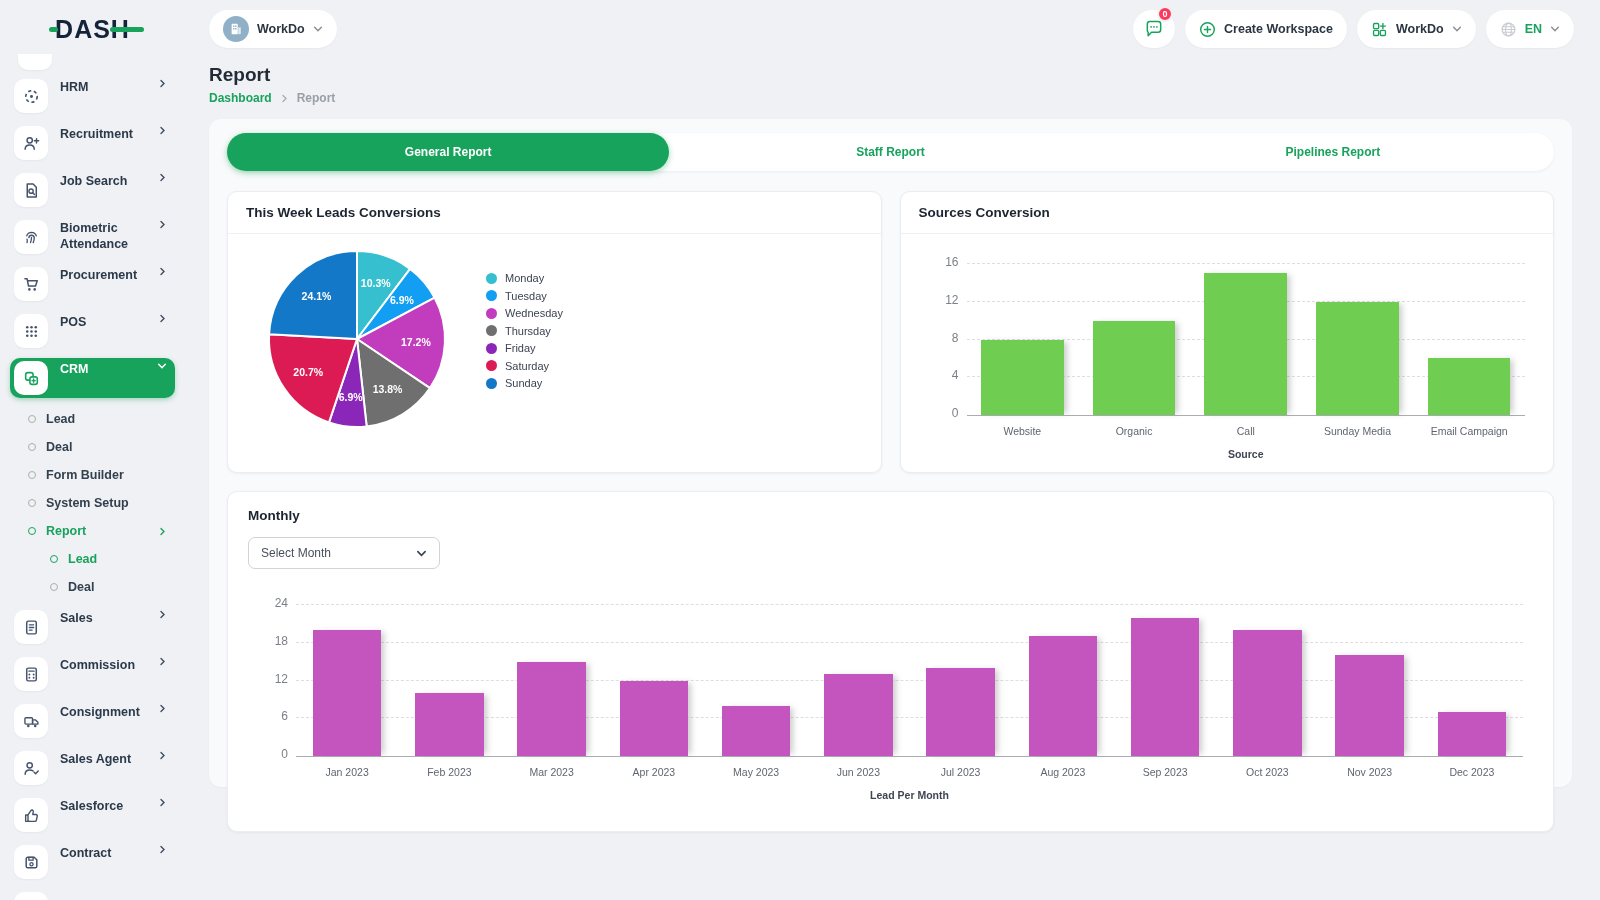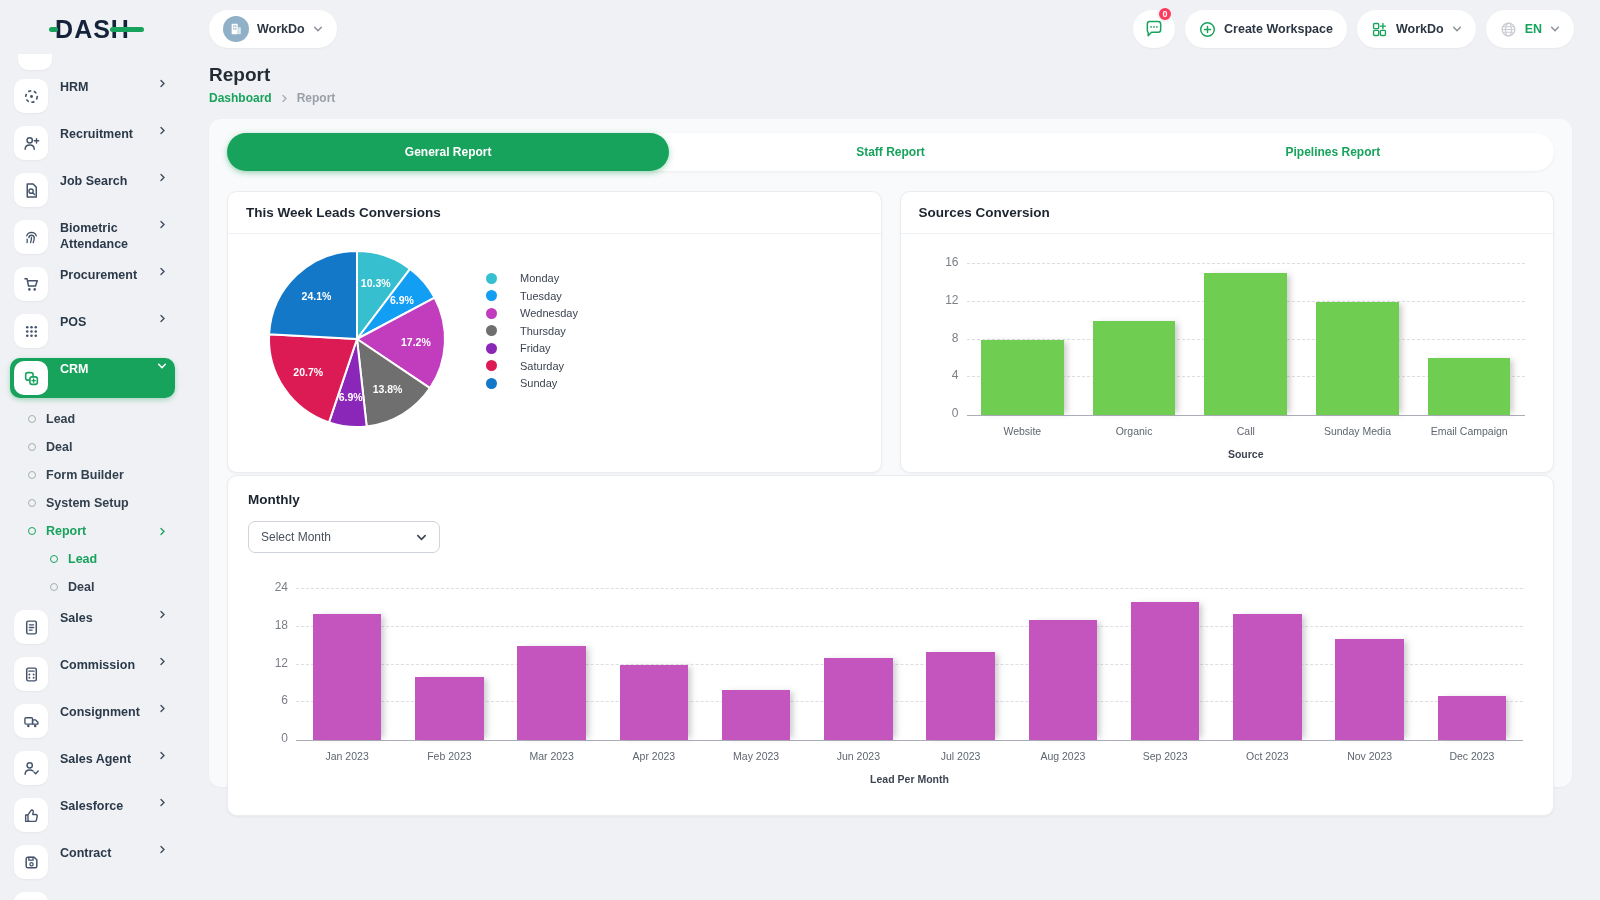--- a/index.html
+++ b/index.html
@@ -58,38 +58,38 @@
   .cards-row { display:flex; gap:18px; margin-top:20px; }
   .card { background:#fff; border:1px solid #ebedf0; border-radius:10px; box-shadow:0 1px 3px rgba(16,24,40,.05); flex:1; }
   .chart-card { height:282px; }
   .card-header { padding:13px 18px; border-bottom:1px solid #eef0f2; font-size:13.5px; font-weight:800; color:#1c2430; }
   .card-body { padding:14px 18px; }
 
   
   .pie-wrap { display:flex; align-items:flex-start; }
   .pie-svg { margin-left:20px; }
   .legend { list-style:none; margin:24px 0 0 38px; }
-  .legend li { display:flex; align-items:center; gap:23px; margin-bottom:5.5px; cursor:pointer; }
+  .legend li { display:flex; align-items:center; gap:8px; margin-bottom:5.5px; cursor:pointer; }
   .legend .dot { width:11px; height:11px; border-radius:50%; flex:none; }
   .legend .ltext { font-size:11px; color:#3c4352; }
 
   
   .chart-area { position:relative; margin-left:48px; margin-right:10px; }
   .plot { position:relative; height:168px; border-bottom:1px solid #aaadb4; }
   .gridline { position:absolute; left:0; right:0; height:0; border-top:1px dashed #dcdee3; }
   .ytick { position:absolute; left:-44px; width:36px; text-align:right; font-size:12px; color:#7b7f87; }
   .bars { position:absolute; left:0; right:0; bottom:0; top:0; display:flex; align-items:flex-end; }
   .bcol { flex:1; display:flex; justify-content:center; }
   .vbar { width:72%; box-shadow:5px 0 6px -2px rgba(110,110,110,.35); }
   .xlabels { display:flex; margin-top:9px; }
   .xl { flex:1; text-align:center; font-size:10.5px; color:#5f6670; }
   .axis-title { text-align:center; font-size:10.5px; font-weight:700; color:#3e4552; margin-top:11px; }
 
   
-  .monthly-card { margin-top:2px; height:341px; padding:16px 20px; }
+  .monthly-card { margin-top:18px; height:341px; padding:16px 20px; }
   .monthly-title { font-size:13.5px; font-weight:800; color:#1c2430; }
   .select-box { margin-top:14px; width:192px; height:32px; border:1px solid #ced4da; border-radius:7px; background:#fff;
                 display:flex; align-items:center; justify-content:space-between; padding:0 12px; cursor:pointer; }
   .select-box .sel-text { font-size:12px; color:#49515c; }
   .monthly-chart { margin-top:20px; }
 
   svg { display:block; }
 </style>
 </head>
 <body>

